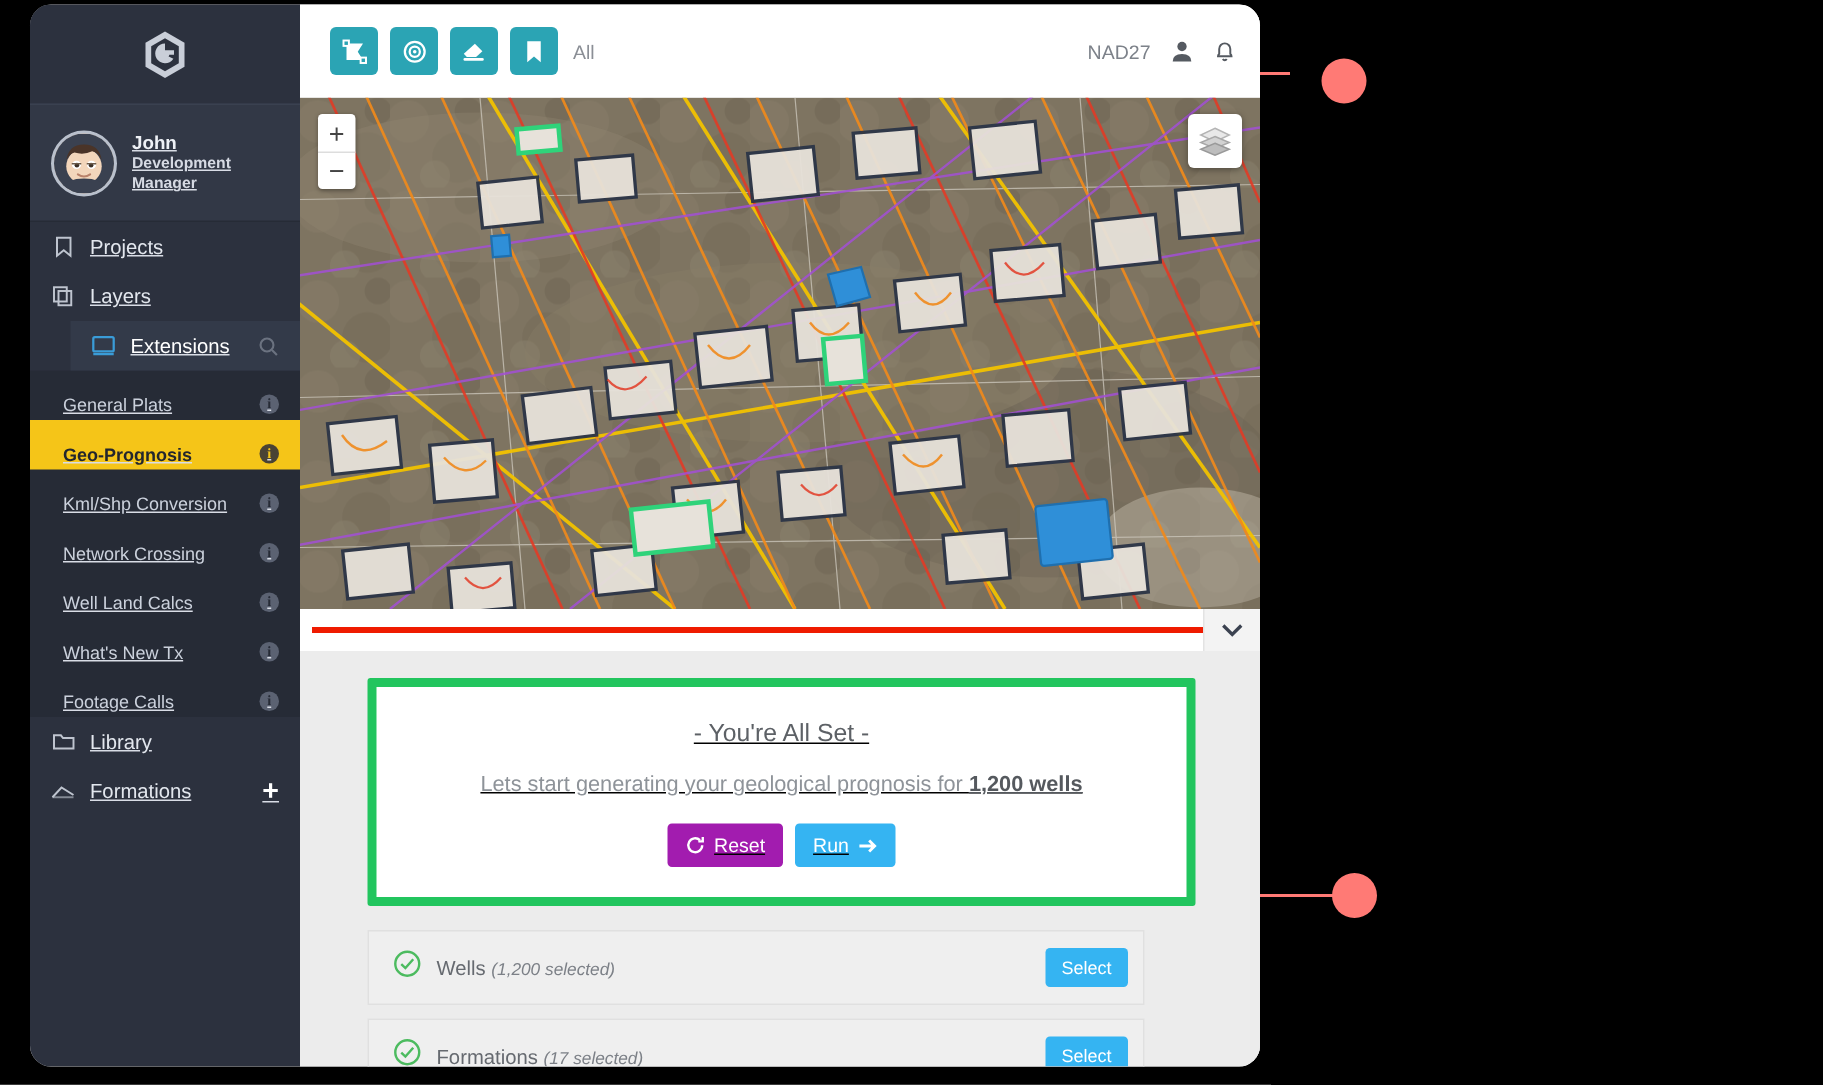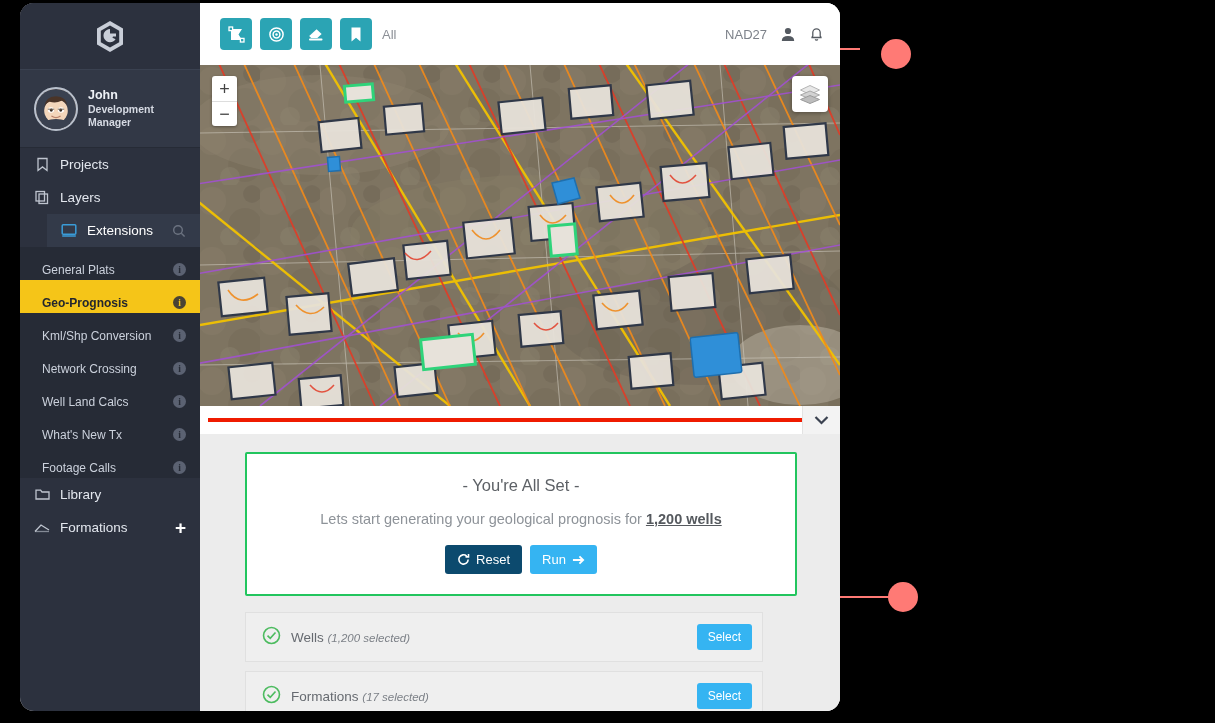--- a/index.html
+++ b/index.html
@@ -18,20 +18,21 @@
     background: #eeeeee;
   }
 
   
   .sidebar {
     width: 180px; height: 100%;
     background: #2c313e;
     color: #d9dde6;
     display: flex; flex-direction: column;
     flex: 0 0 180px;
+    text-decoration: underline;
   }
   .logo-bar {
     height: 66px;
     display: flex; align-items: center; justify-content: center;
     background: #2c313e;
   }
   .logo-hex { width: 30px; height: 33px; display:block; }
 
   .profile {
     height: 79px;
@@ -166,40 +167,41 @@
     cursor: pointer; flex: 0 0 38px;
   }
 
   
   .panel {
     flex: 1 1 auto; background: #ececec;
     padding: 18px 20px 0 45px;
     overflow: hidden;
   }
   .card {
-    background: #fff; border: 2px solid #22c55e; border-radius: 2px;
+    background: #fff; border: 6px solid #22c55e; border-radius: 2px;
     padding: 22px 20px 20px;
     text-align: center;
     max-width: 552px;
+    text-decoration: underline;
   }
   .card-title {
     font-size: 16.5px; color: #5d6166; margin-bottom: 16px;
   }
   .card-sub { font-size: 14.5px; color: #8e9399; margin-bottom: 18px; }
   .card-sub b { color: #55595e; text-decoration: underline; font-weight: bold; }
   .btn-row { display: flex; gap: 8px; justify-content: center; }
   .btn {
     border: none; border-radius: 3px; cursor: pointer;
     font-family: "Liberation Sans", sans-serif;
     font-size: 13px; color: #fff;
     padding: 8px 12px;
     display: inline-flex; align-items: center; gap: 6px;
     line-height: 1;
   }
-  .btn-reset { background: #0c4a6e; align-items: center; }
+  .btn-reset { background: #a21caf; align-items: center; }
   .btn-run { background: #35b4f2; }
   .btn-last { background: #f9b611; }
 
   .sel-list { margin-top: 16px; max-width: 518px; }
   .sel-row {
     background: #efefef; border: 1px solid #e0e0e0;
     height: 50px; display: flex; align-items: center;
     padding: 0 10px 0 16px; gap: 10px;
   }
   .sel-row + .sel-row { margin-top: 9px; }

